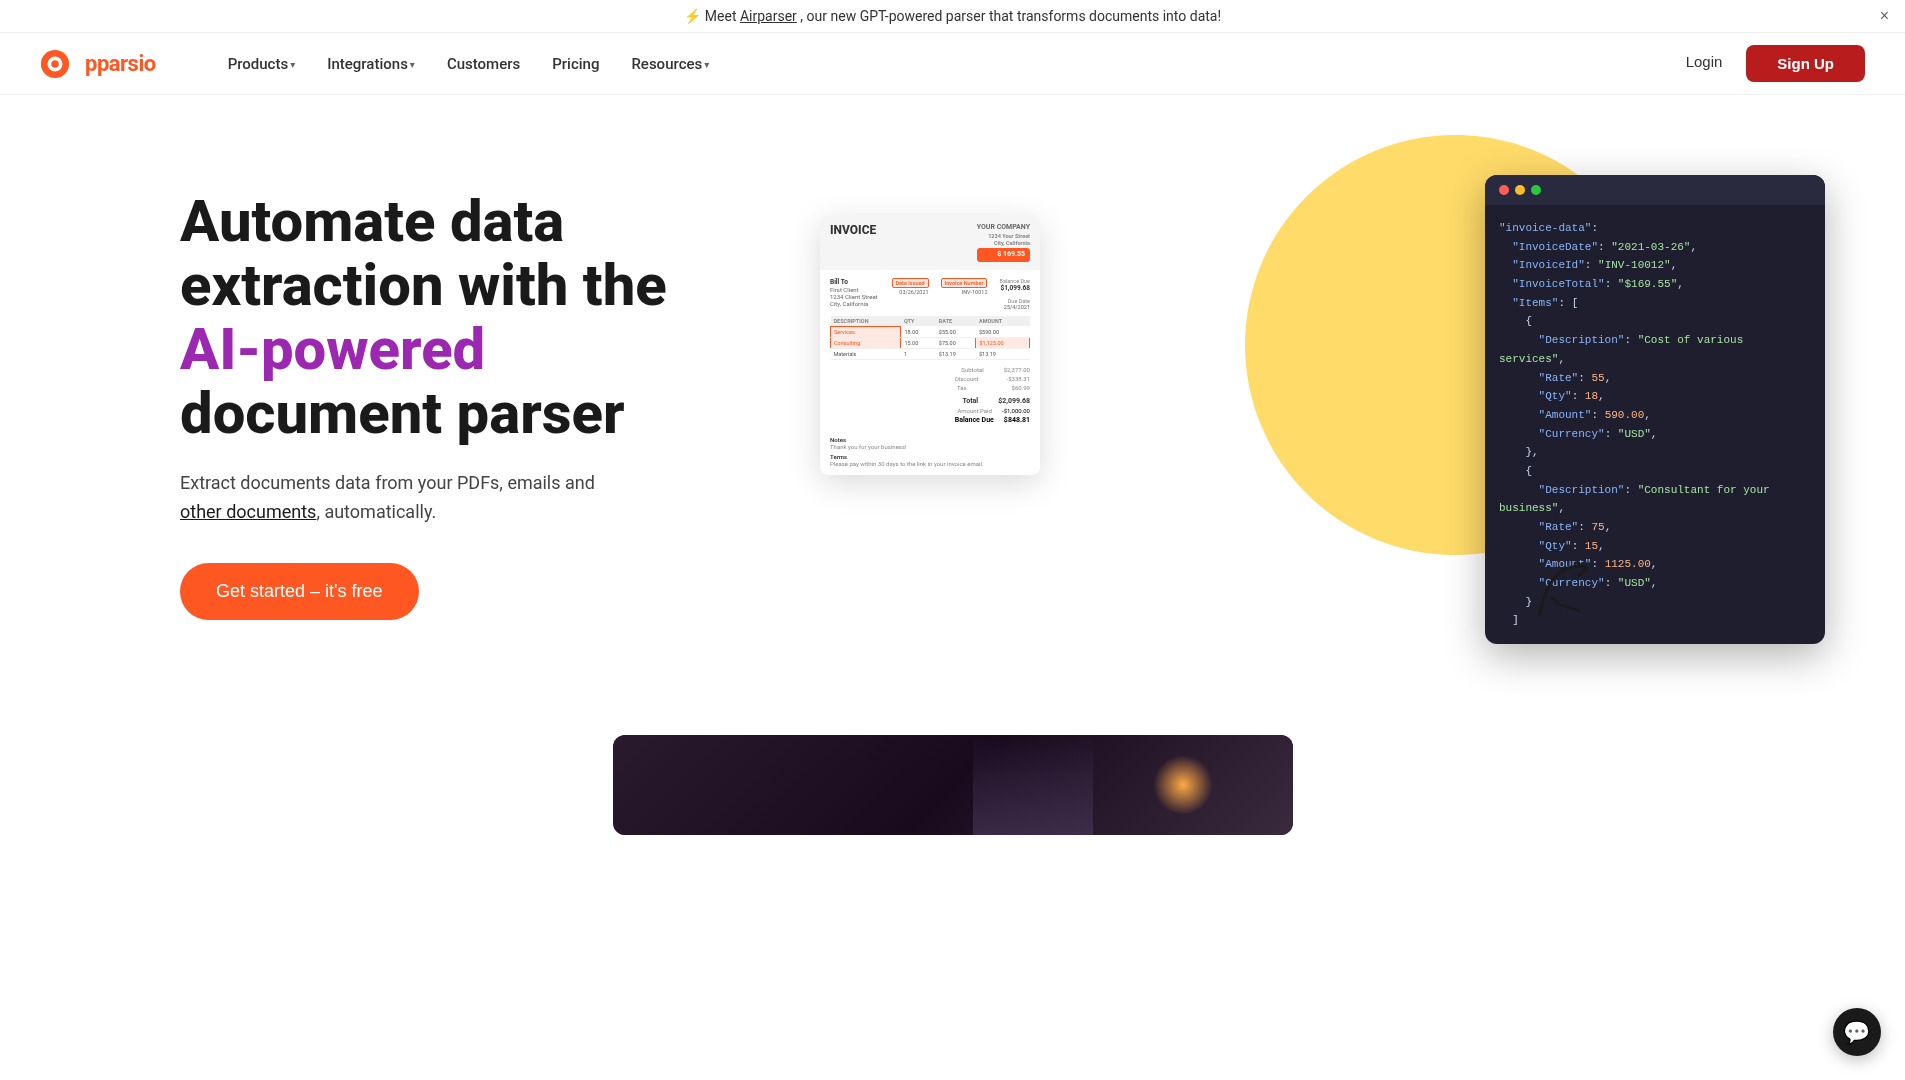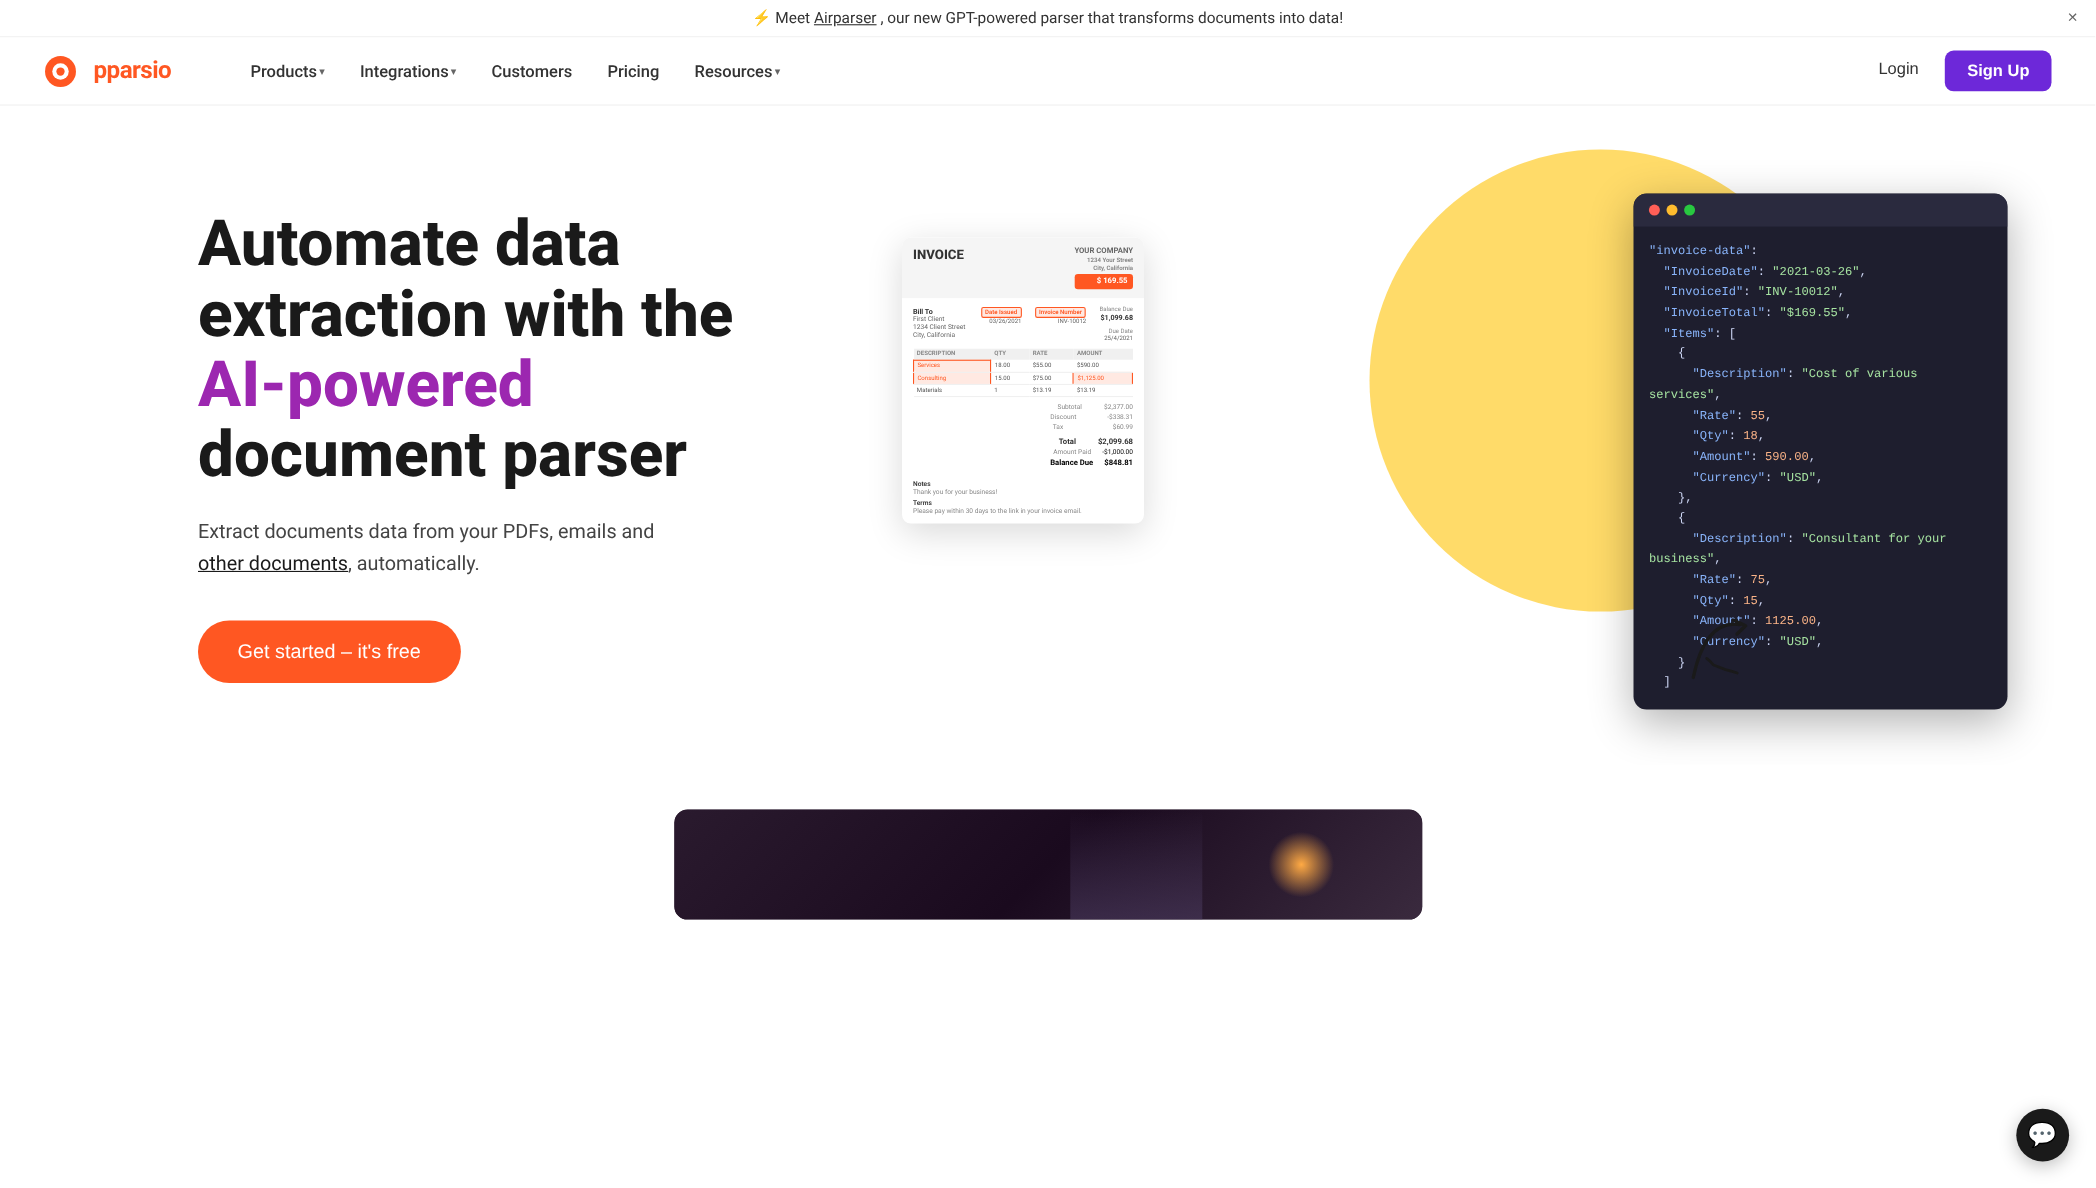--- a/index.html
+++ b/index.html
@@ -86,25 +86,25 @@
     .login-btn {
       font-size: 15px;
       color: #333;
       cursor: pointer;
       font-weight: 500;
       background: none;
       border: none;
       padding: 8px 12px;
     }
     .signup-btn {
-      background: #6d28d9;
+      background: #b91c1c;
       color: #fff;
       border: none;
       border-radius: 8px;
-      padding: 10px 20px;
+      padding: 10px 31px;
       font-size: 15px;
       font-weight: 600;
       cursor: pointer;
     }
 
     
     .hero {
       display: flex;
       align-items: center;
       padding: 60px 120px 40px 180px;

